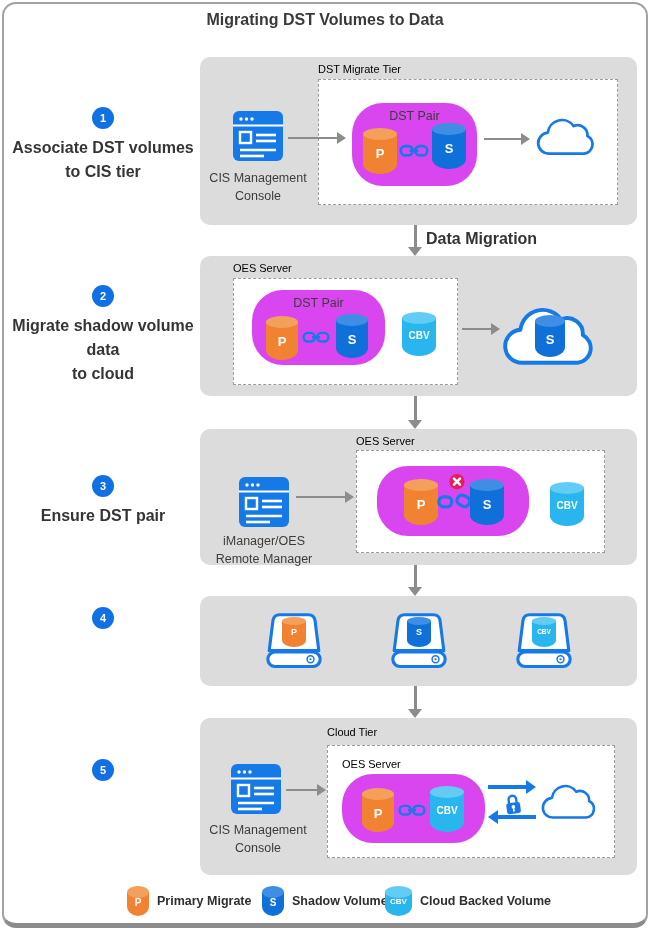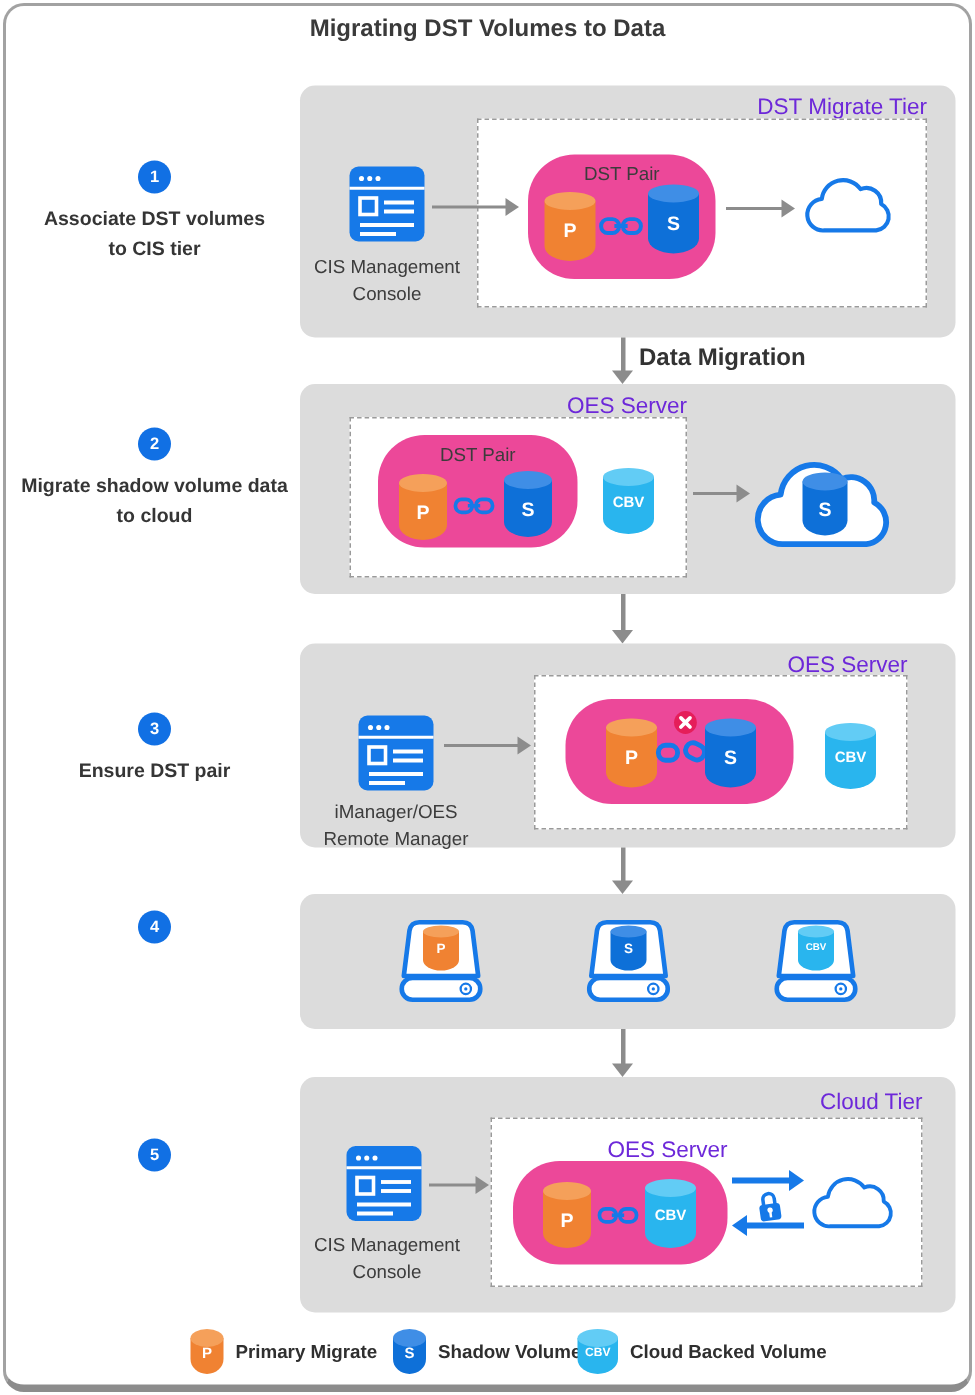--- a/index.html
+++ b/index.html
@@ -7,30 +7,30 @@
 
   .frame{position:absolute;left:2px;top:2px;width:646px;height:926px;box-sizing:border-box;
          border:2px solid #A2A2A2;border-bottom-width:5px;border-bottom-color:#8C8C8C;border-radius:14px;background:#fff;}
 
   .title{position:absolute;left:0;top:11px;width:650px;text-align:center;font-size:16px;font-weight:700;color:#3A3A3A;}
 
   
   .step{position:absolute;left:8px;width:190px;display:flex;flex-direction:column;align-items:center;gap:7px;}
   .step .badge{width:22px;height:22px;border-radius:50%;background:#1170E4;color:#fff;font-size:11px;font-weight:700;
                display:flex;align-items:center;justify-content:center;}
-  .step .lbl{font-size:13px;font-weight:700;color:#353535;text-align:center;white-space:pre-line;line-height:1.5;}
+  .step .lbl{font-size:16px;font-weight:700;color:#353535;text-align:center;white-space:pre-line;line-height:1.5;}
   .step1{top:107px}.step2{top:285px}.step3{top:475px}.step4{top:607px}.step5{top:759px}
 
   
   .panel{position:absolute;left:200px;width:437px;background:#DCDCDC;border-radius:10px;}
   .p1{top:57px;height:168px}.p2{top:256px;height:140px}.p3{top:429px;height:136px}.p4{top:596px;height:90px}.p5{top:718px;height:157px}
 
-  .zone-label{position:absolute;font-size:15px;color:#6d28d9;text-align:right;}
+  .zone-label{position:absolute;font-size:11px;color:#000000;text-align:left;}
   .dashed-box{position:absolute;background:#fff;border:1.5px dashed #9A9A9A;box-sizing:border-box;}
-  .gray-box{position:absolute;background:#ec4899;border-radius:31px;}
+  .gray-box{position:absolute;background:#d946ef;border-radius:31px;}
   .gray-box .box-label{position:absolute;top:6px;left:0;right:0;text-align:center;font-size:12.5px;color:#3C3C3C;}
 
   
   .cyl{position:absolute;}
   .cyl .ct{position:absolute;top:0;left:0;right:0;height:12px;border-radius:50%;z-index:2;}
   .cyl .cb{position:absolute;top:6px;left:0;right:0;bottom:0;border-radius:0 0 50% 50% / 0 0 10px 10px;}
   .cyl .cl{position:absolute;left:0;right:0;top:40%;text-align:center;color:#fff;font-weight:700;font-size:13px;z-index:3;}
   .cyl-orange .ct{background:#F5A05A}.cyl-orange .cb{background:#F08232}
   .cyl-blue .ct{background:#3F8EE6}.cyl-blue .cb{background:#0E70D8}
   .cyl-cyan .ct{background:#62CCF5}.cyl-cyan .cb{background:#29B5EE}

